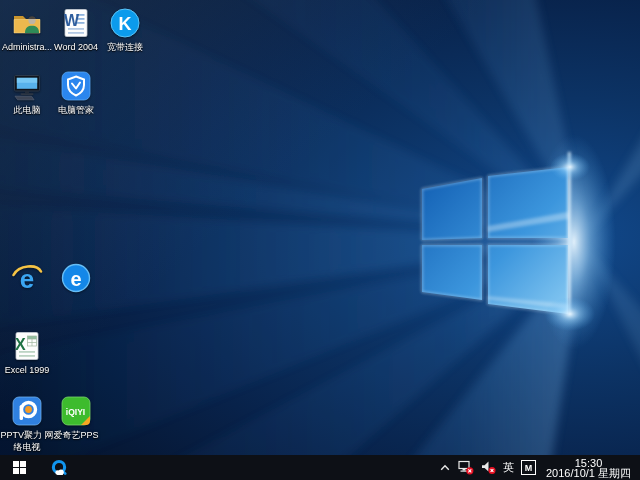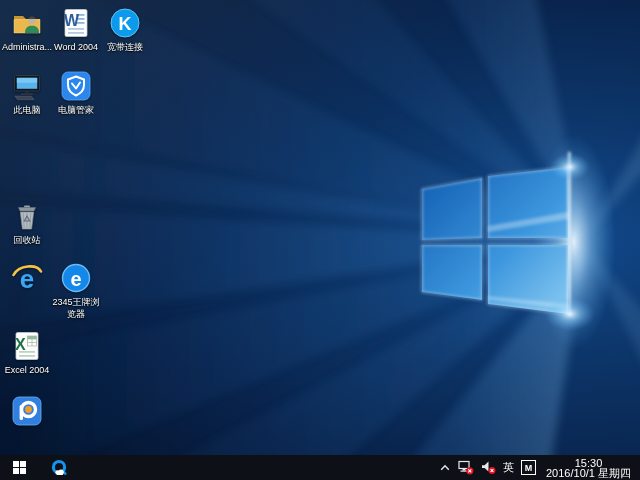--- a/index.html
+++ b/index.html
@@ -180,84 +180,83 @@
       <rect x="9.5" y="23.2" width="13" height="1.8" rx=".9" fill="#2c3644"></rect>
       <path d="M4,26.2 h16.5 l2.6,3.6 H6.6 z" fill="#3c4454" stroke="#59657a" stroke-width=".6"></path>
     </svg>
       </div>
     <div class="lbl">此电脑</div>
   </div>
 
 
 
 
-  <div class="cell c0 r3">
-    <div class="art">
-        <svg viewBox="0 0 32 32">
-      <path d="M13.5,5.5 h5 l.8,2 h-6.6 z" fill="#9aa1a8"></path>
-      <path d="M7.5,7.5 h17 l-1.4,3.4 H8.9 z" fill="#8f979e" stroke="#6d757d" stroke-width=".6"></path>
-      <path d="M9.3,12 h13.4 L20.6,29 h-9.2 z" fill="#b4bbc2" stroke="#878f97" stroke-width=".7"></path>
-      <path d="M12.2,13 l1,15 M16,13 v15 M19.8,13 l-1,15" stroke="#959da5" stroke-width="1" fill="none"></path>
-      <path d="M16,16.2 l2.8,4.8 h-5.6 z" fill="none" stroke="#5f6a72" stroke-width="1.1"></path>
-    </svg>
-      </div>
-    <div class="lbl">回收站</div>
-  </div>
 
 
   <div class="cell c0 r4">
     <div class="art">
         <svg viewBox="0 0 32 32">
       <text x="16" y="25.5" font-size="26" font-weight="bold" fill="#3ba6f2" text-anchor="middle">e</text>
       <path d="M2.5,13 C8,2.5 26,2 30,9.5" fill="none" stroke="#f6c445" stroke-width="2.6" stroke-linecap="round"></path>
     </svg>
       </div>
   </div>
 
   <div class="cell c1 r4">
     <div class="art">
         <svg viewBox="0 0 32 32">
       <circle cx="16" cy="16" r="13.5" fill="#1487e8"></circle>
       <circle cx="16" cy="16" r="13.5" fill="none" stroke="#66bdf5" stroke-width="1.4"></circle>
       <text x="16" y="23.5" font-size="20" font-weight="bold" fill="#ffffff" text-anchor="middle">e</text>
     </svg>
       </div>
-    <div class="lbl">2345王牌浏览器</div>
   </div>
 
   <div class="cell c0 r5">
     <div class="art">
         <svg viewBox="0 0 32 32">
       <rect x="5" y="2.5" width="22" height="27" rx="1.5" fill="#fdfdfd" stroke="#c6cdd6" stroke-width=".8"></rect>
       <rect x="16.5" y="6" width="9" height="3" fill="#8fbf9f"></rect>
       <g stroke="#9eb69e" stroke-width=".7" fill="none">
         <rect x="16.5" y="6" width="9" height="10"></rect>
         <path d="M16.5,9 h9 M16.5,12.5 h9 M21,6 v10"></path>
       </g>
       <rect x="8" y="21" width="16" height="1.8" fill="#bcd4c4"></rect>
       <rect x="8" y="25" width="16" height="1.8" fill="#bcd4c4"></rect>
       <text x="4" y="19.5" font-size="16" font-weight="bold" fill="#1f7244">X</text>
     </svg>
       </div>
-    <div class="lbl">Excel 2004</div>
+    <div class="lbl">Excel 1999</div>
   </div>
 
 
   <div class="cell c0 r6">
     <div class="art">
         <svg viewBox="0 0 32 32">
       <rect x="2" y="2" width="28" height="28" rx="6" fill="#2f80e0"></rect>
       <rect x="2" y="2" width="28" height="28" rx="6" fill="none" stroke="#6fb0f0" stroke-width=".8"></rect>
       <rect x="8.6" y="10" width="3.4" height="15" rx="1.6" fill="#ffffff"></rect>
       <circle cx="17.5" cy="14.5" r="7" fill="none" stroke="#ffffff" stroke-width="3.4"></circle>
       <circle cx="17.5" cy="14.5" r="3.4" fill="#f59a23"></circle>
     </svg>
       </div>
-  </div>
-
+    <div class="lbl">PPTV聚力 网络电视</div>
+  </div>
+
+  <div class="cell c1 r6">
+    <div class="art">
+        <svg viewBox="0 0 32 32">
+      <rect x="2" y="2" width="28" height="28" rx="6" fill="#3dbb2d"></rect>
+      <rect x="2" y="2" width="28" height="28" rx="6" fill="none" stroke="#7ad66e" stroke-width=".8"></rect>
+      <path d="M21,30 L30,21 L30,26 a4,4 0 0 1 -4,4 z" fill="#f5a623"></path>
+      <text x="15.5" y="19.5" font-size="8.5" font-weight="bold" fill="#ffffff" text-anchor="middle">iQIYI</text>
+    </svg>
+      </div>
+    <div class="lbl">爱奇艺PPS</div>
+  </div>
 
 </div>
 
 <div class="taskbar">
 
   <div class="tb-btn start-btn">
     <svg width="13" height="13" viewBox="0 0 13 13">
       <rect x="0" y="0" width="6" height="6" fill="#ffffff"></rect>
       <rect x="7" y="0" width="6" height="6" fill="#ffffff"></rect>
       <rect x="0" y="7" width="6" height="6" fill="#ffffff"></rect>

